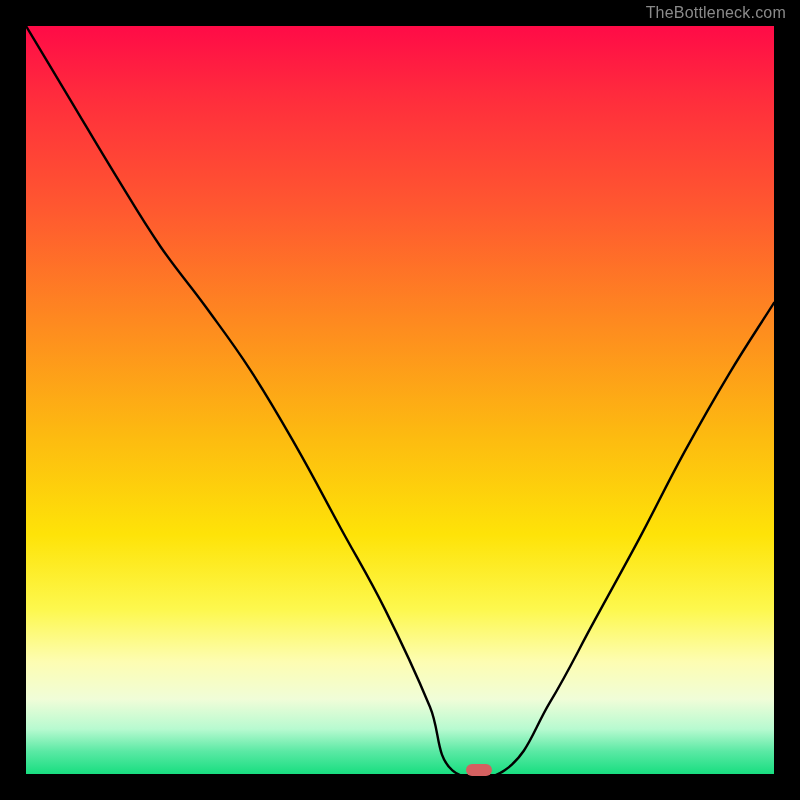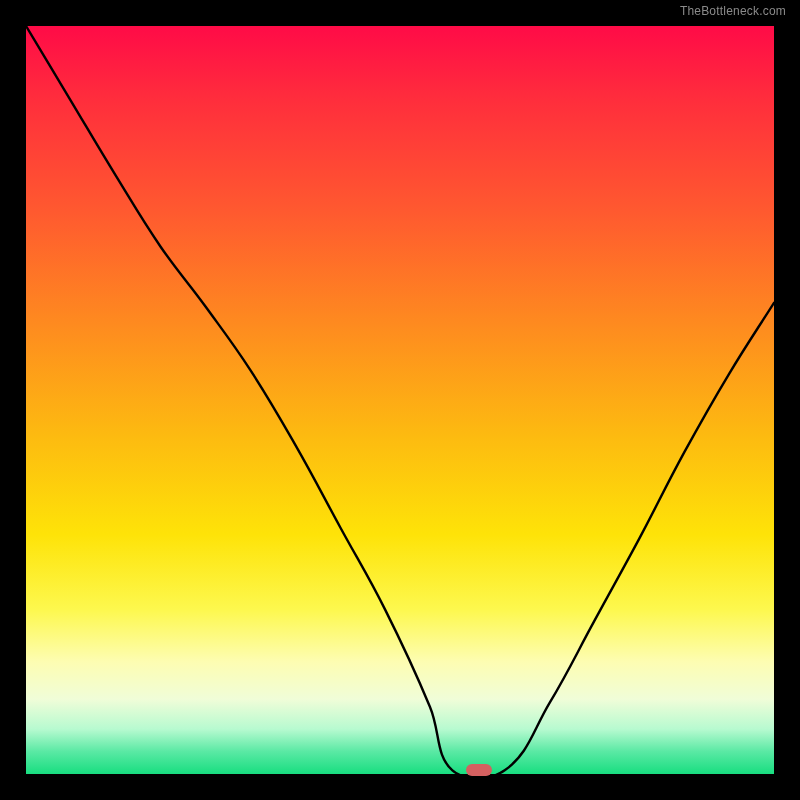--- a/index.html
+++ b/index.html
@@ -45,21 +45,21 @@
     left: 0;
     top: 0;
     width: 100%;
     height: 100%;
   }
   .watermark {
     position: absolute;
     top: 4px;
     right: 14px;
     color: #8a8a8a;
-    font-size: 12px;
+    font-size: 16px;
     letter-spacing: 0.2px;
     font-weight: 400;
     user-select: none;
   }
   .marker {
     position: absolute;
     width: 26px;
     height: 12px;
     border-radius: 6px;
     background: #d46060;

